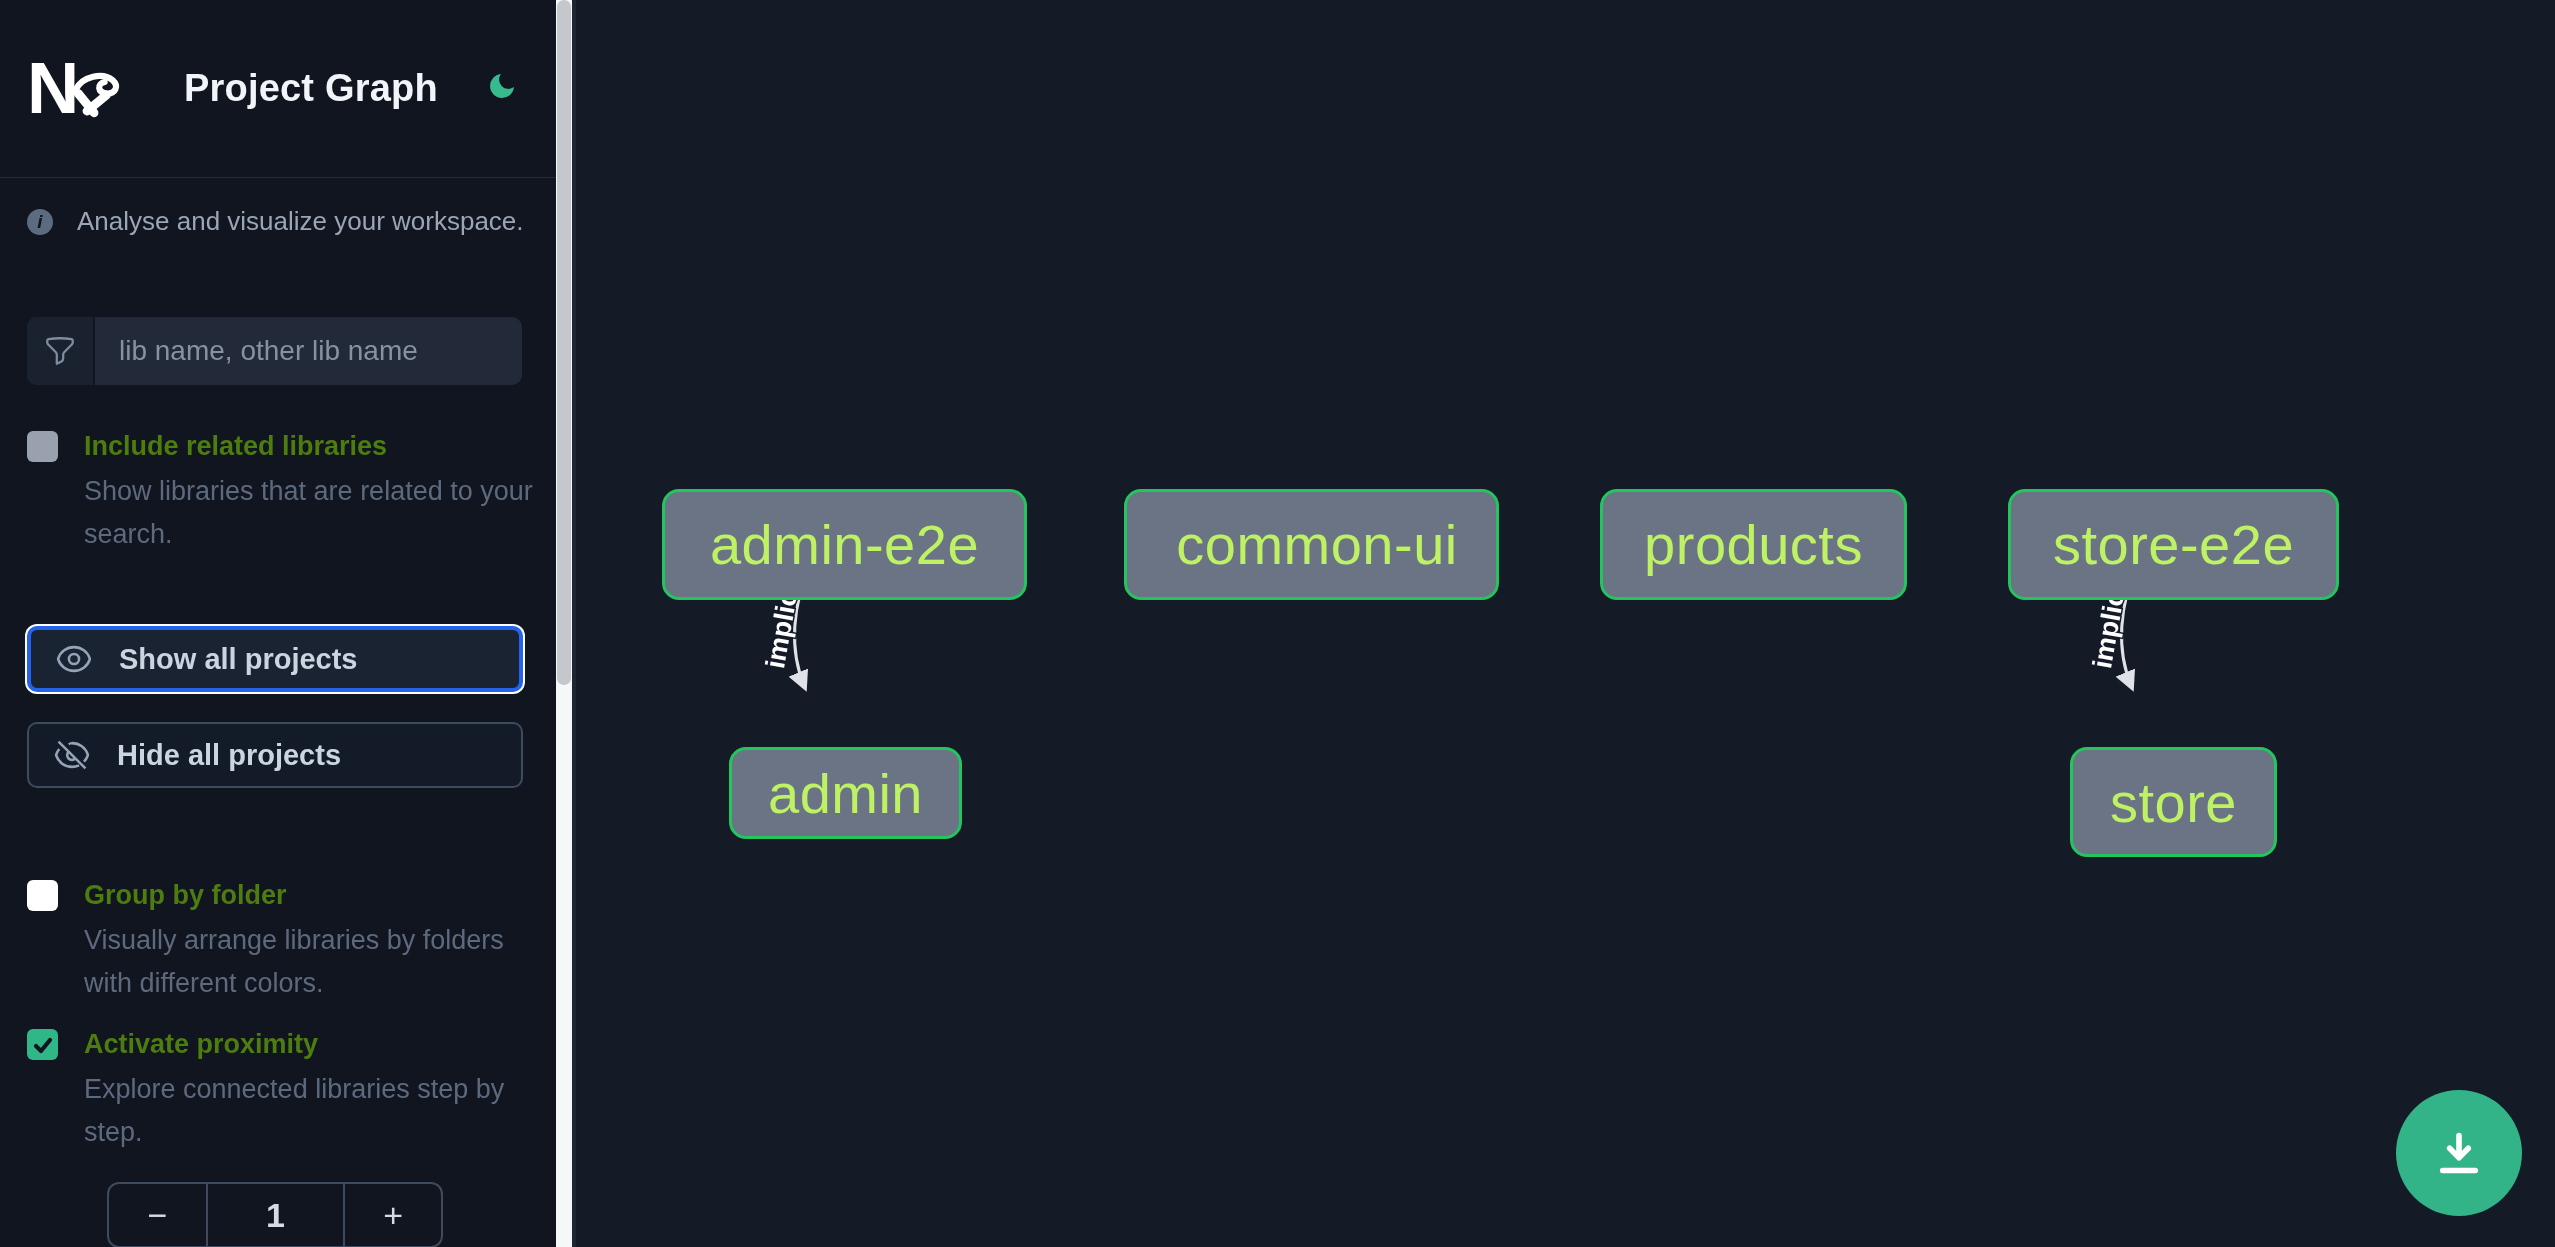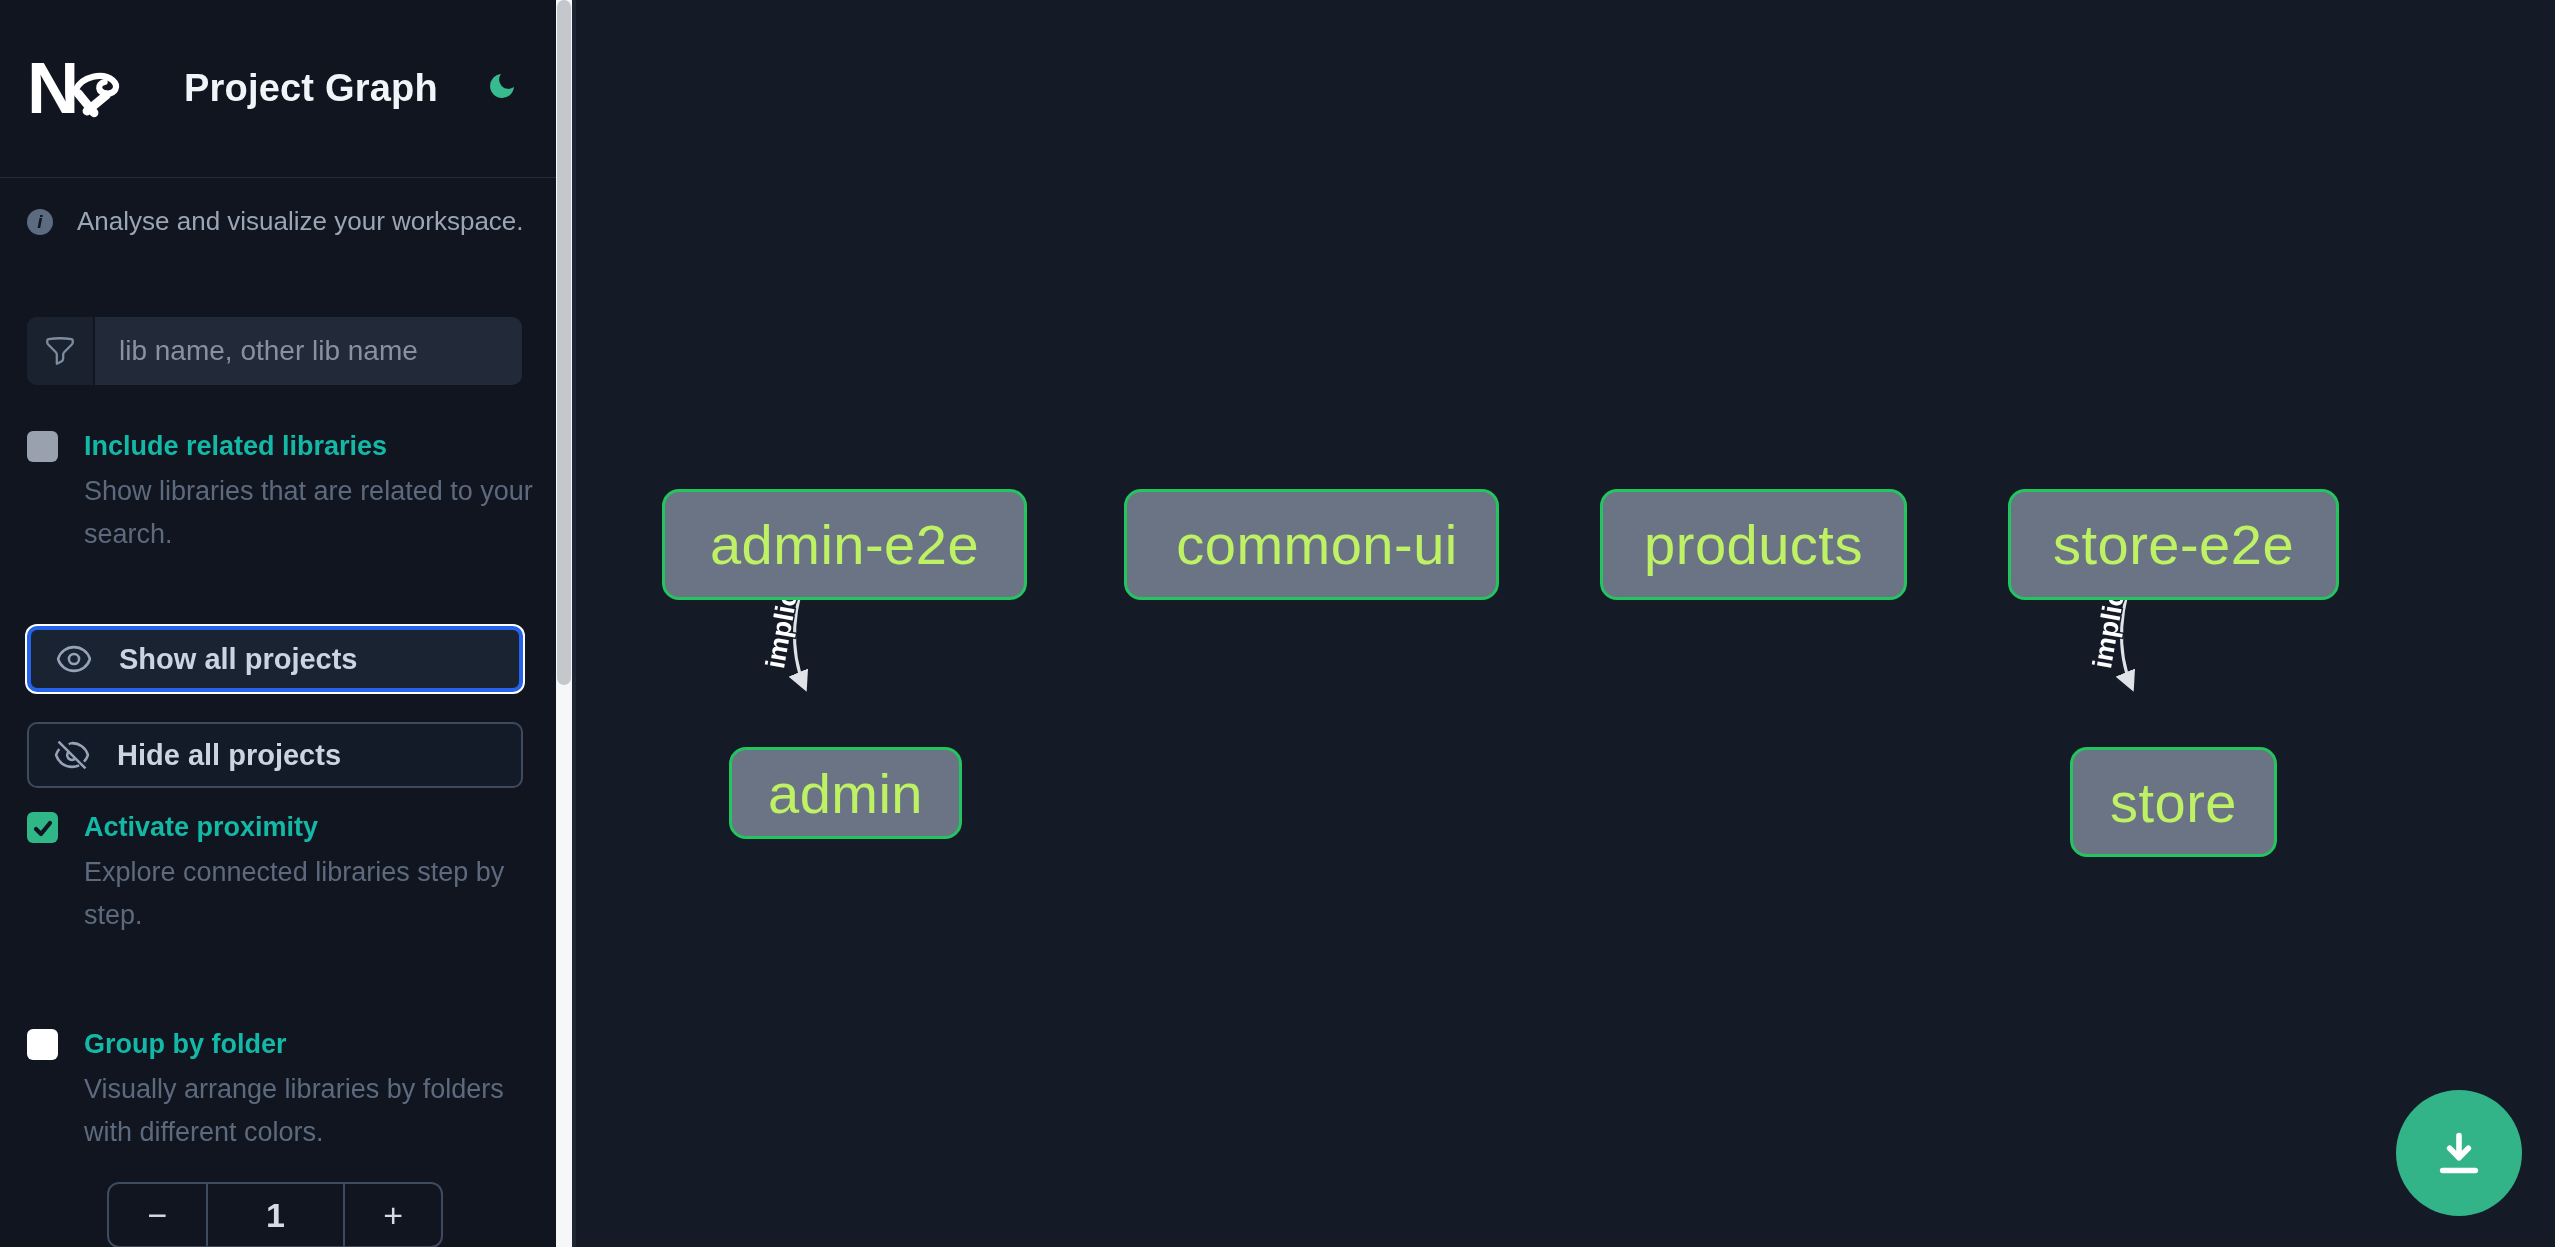--- a/index.html
+++ b/index.html
@@ -38,21 +38,21 @@
              color:#cbd5e1; font-size:28px; padding:0 24px;
              font-family:"Liberation Sans", sans-serif; }
   .search-input::placeholder { color:#87929f; }
 
   .toggle { display:grid; grid-template-columns:31px 1fr; column-gap:26px; }
   .toggle .box { width:31px; height:31px; border-radius:6px; margin-top:2px; cursor:pointer; }
   .box-gray  { background:#98a1ad; }
   .box-white { background:#ffffff; }
   .box-green { background:#2fb787; display:flex; align-items:center; justify-content:center; }
   .box-green svg { width:24px; height:24px; }
-  .toggle .label { color:#14b8a6; font-size:27px; font-weight:700; line-height:35px; cursor:pointer; }
+  .toggle .label { color:#4d7c0f; font-size:27px; font-weight:700; line-height:35px; cursor:pointer; }
   .toggle .desc  { color:#5d6a7e; font-size:27px; font-weight:400; line-height:43px; margin-top:6px; }
 
   .t-include  { margin-top:44px; }
   .t-group    { margin-top:90px; }
   .t-prox     { margin-top:22px; }
 
   .side-btn { width:496px; height:66px; border-radius:10px; background:#141b28;
              border:2px solid #3e4a5e; display:flex; align-items:center;
              padding:0 24px; gap:26px; color:#cbd5e1; font-size:29px; font-weight:600;
              cursor:pointer; font-family:"Liberation Sans", sans-serif;text-align:right; }
@@ -155,37 +155,37 @@
       <button class="side-btn btn-hide">
         <svg viewBox="0 0 24 24" fill="none" stroke="currentColor" stroke-width="1.6">
           <path d="M3.98 8.22A10.48 10.48 0 0 0 2.04 11.68a1 1 0 0 0 0 .64C3.42 16.49 7.36 19.5 12 19.5c1.6 0 3.12-.36 4.5-1"></path>
           <path d="M9.88 5.09A10.7 10.7 0 0 1 12 4.5c4.64 0 8.58 3.01 9.96 7.18a1 1 0 0 1 0 .64 10.5 10.5 0 0 1-2.42 3.86"></path>
           <path d="M9.9 9.9a3 3 0 1 0 4.24 4.24"></path>
           <path d="M3.5 3.5l17 17"></path>
         </svg>
         <span>Hide all projects</span>
       </button>
 
+      <div class="toggle t-group">
+        <span class="box box-white"></span>
+        <div>
+          <div class="label">Group by folder</div>
+          <div class="desc">Visually arrange libraries by folders with different colors.</div>
+        </div>
+      </div>
+
       <div class="toggle t-prox">
         <span class="box box-green">
           <svg viewBox="0 0 24 24" fill="none" stroke="#10151f" stroke-width="4.2" stroke-linecap="round" stroke-linejoin="round">
             <path d="M5 13l5 5L19 7"></path>
           </svg>
         </span>
         <div>
           <div class="label">Activate proximity</div>
           <div class="desc">Explore connected libraries step by step.</div>
-        </div>
-      </div>
-
-      <div class="toggle t-group">
-        <span class="box box-white"></span>
-        <div>
-          <div class="label">Group by folder</div>
-          <div class="desc">Visually arrange libraries by folders with different colors.</div>
         </div>
       </div>
 
       <div class="stepper">
         <span class="seg seg-minus">−</span>
         <span class="seg seg-value">1</span>
         <span class="seg seg-plus">+</span>
       </div>
 
     </div>

